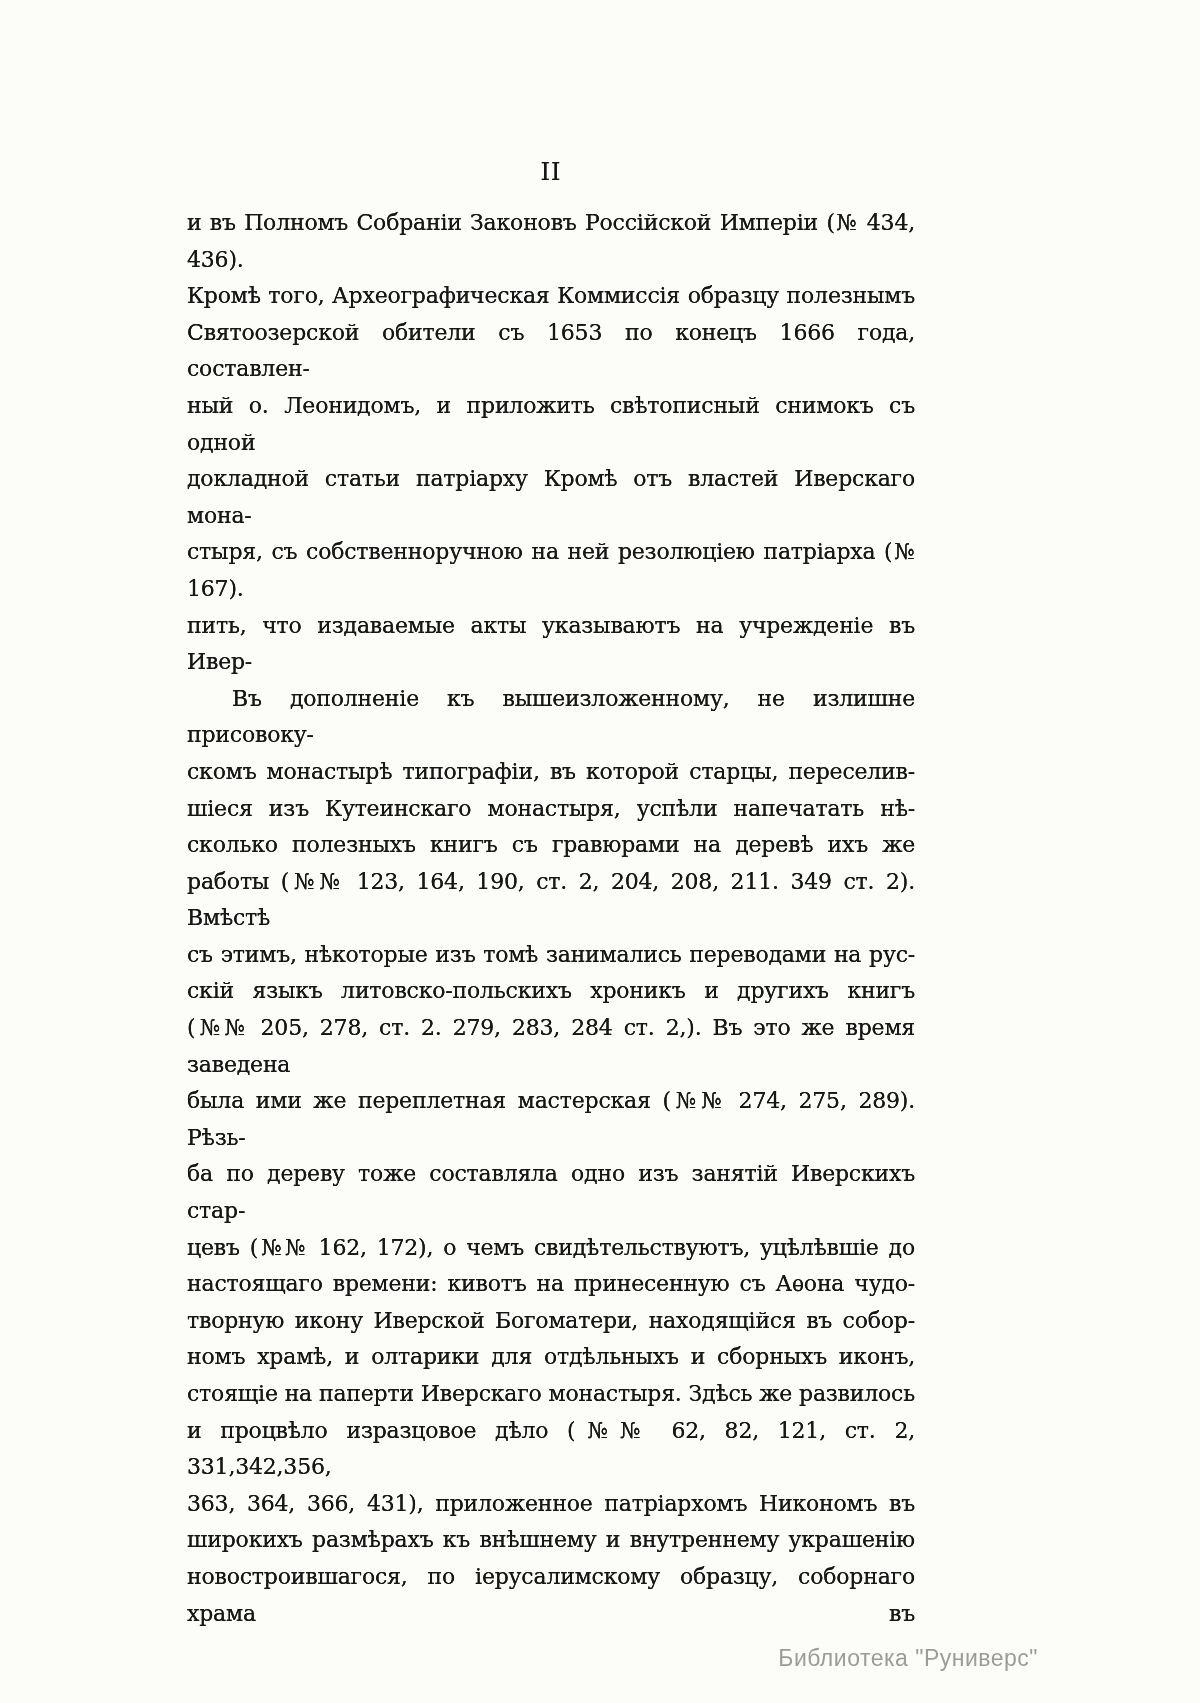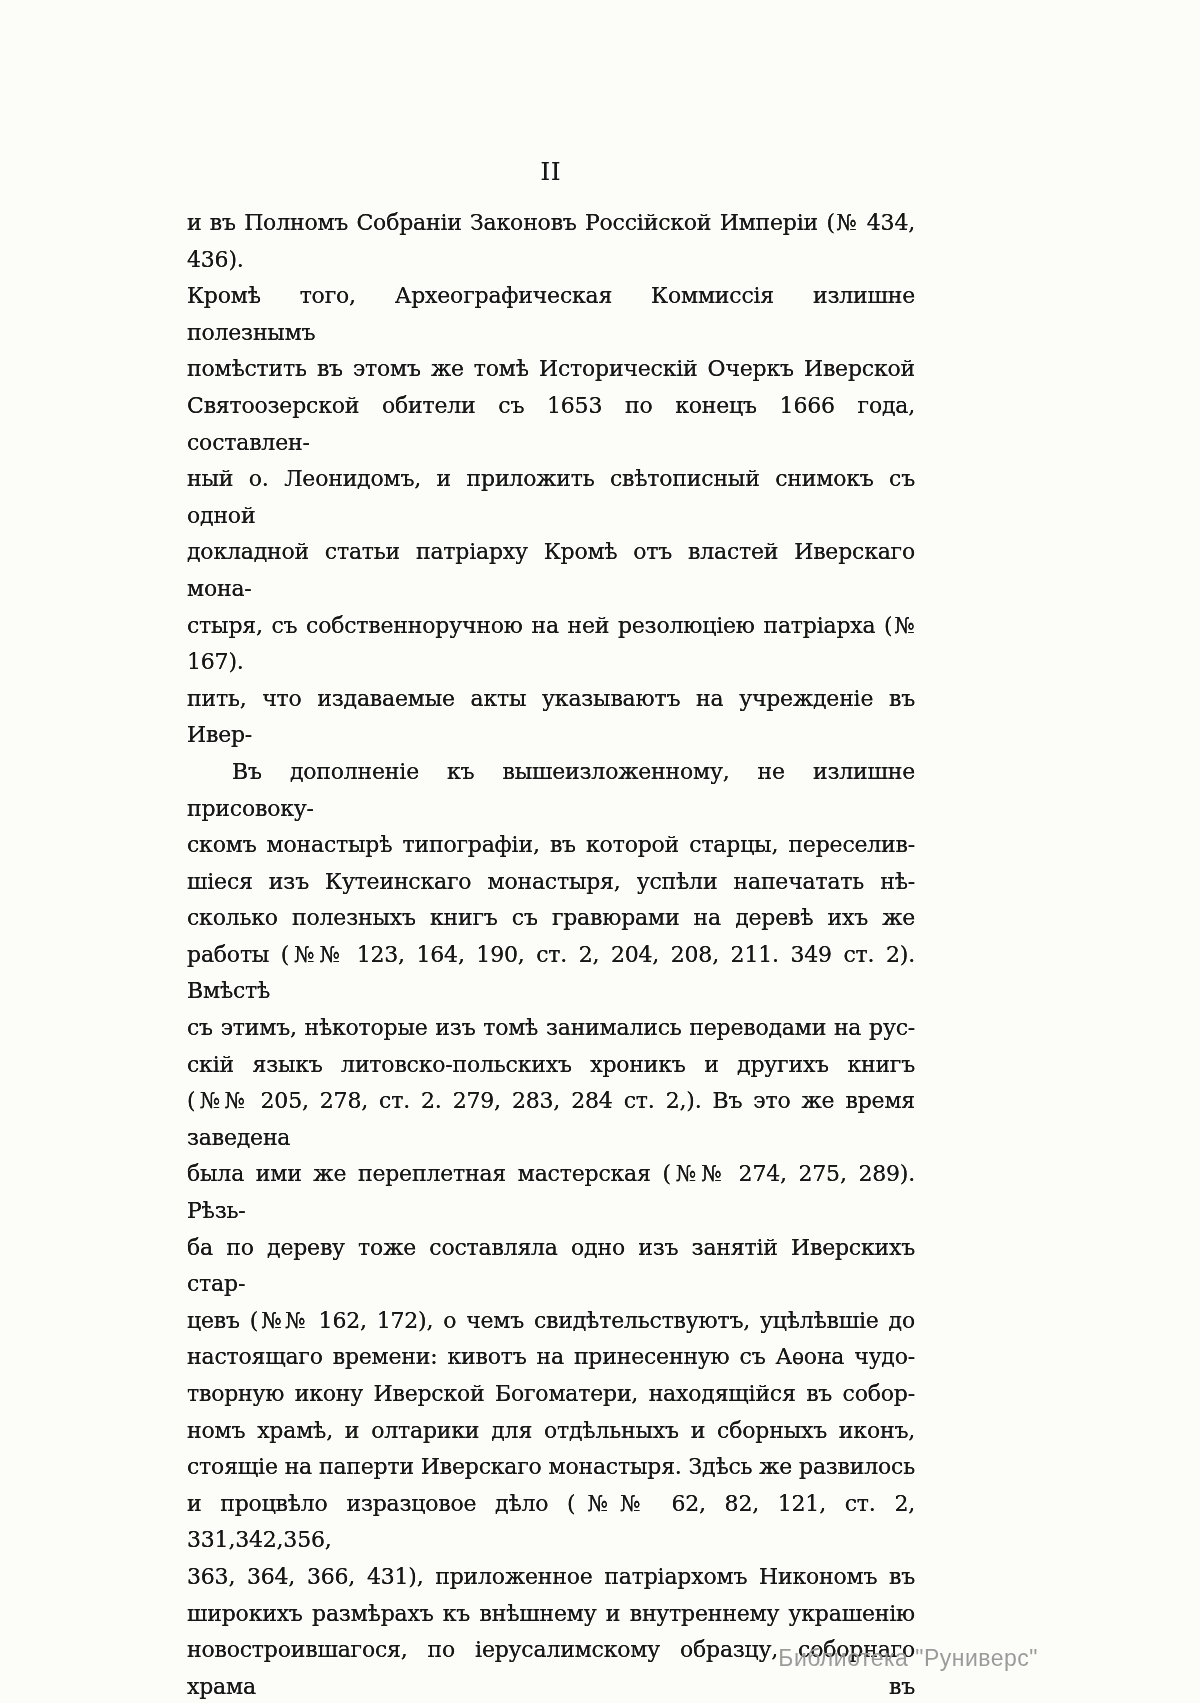--- a/index.html
+++ b/index.html
@@ -58,22 +58,21 @@
   }
 </style>
 </head>
 <body>
 
 <div class="page">
   <div class="page-number">II</div>
 
   <div class="text-block">
       <div class="line j">и въ Полномъ Собраніи Законовъ Россійской Имперіи (№ 434, 436).</div>
-      <div class="line j">Кромѣ того, Археографическая Коммиссія излишне полезнымъ</div>
-      <div class="line j">помѣстить въ этомъ же томѣ Историческій Очеркъ Иверской</div>
+      <div class="line j">Кромѣ того, Археографическая Коммиссія образцу полезнымъ</div>
       <div class="line j">Святоозерской обители съ 1653 по конецъ 1666 года, составлен-</div>
       <div class="line j">ный о. Леонидомъ, и приложить свѣтописный снимокъ съ одной</div>
       <div class="line j">докладной статьи патріарху Кромѣ отъ властей Иверскаго мона-</div>
       <div class="line j">стыря, съ собственноручною на ней резолюціею патріарха (№ 167).</div>
       <div class="line j">пить, что издаваемые акты указываютъ на учрежденіе въ Ивер-</div>
       <div class="line j indent">Въ дополненіе къ вышеизложенному, не излишне присовоку-</div>
       <div class="line j">скомъ монастырѣ типографіи, въ которой старцы, переселив-</div>
       <div class="line j">шіеся изъ Кутеинскаго монастыря, успѣли напечатать нѣ-</div>
       <div class="line j">сколько полезныхъ книгъ съ гравюрами на деревѣ ихъ же</div>
       <div class="line j">работы (№№ 123, 164, 190, ст. 2, 204, 208, 211. 349 ст. 2). Вмѣстѣ</div>

